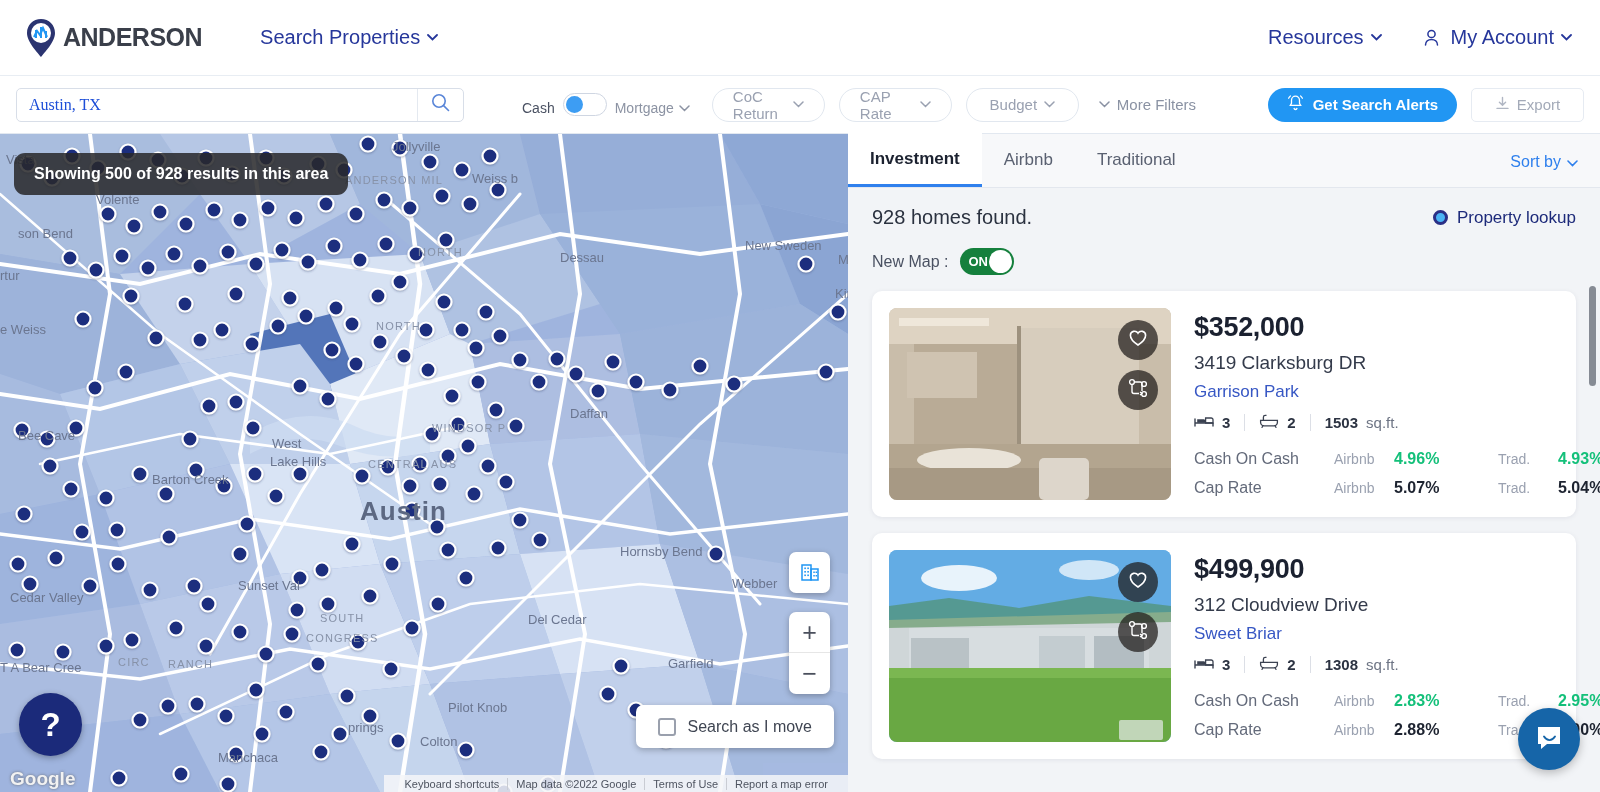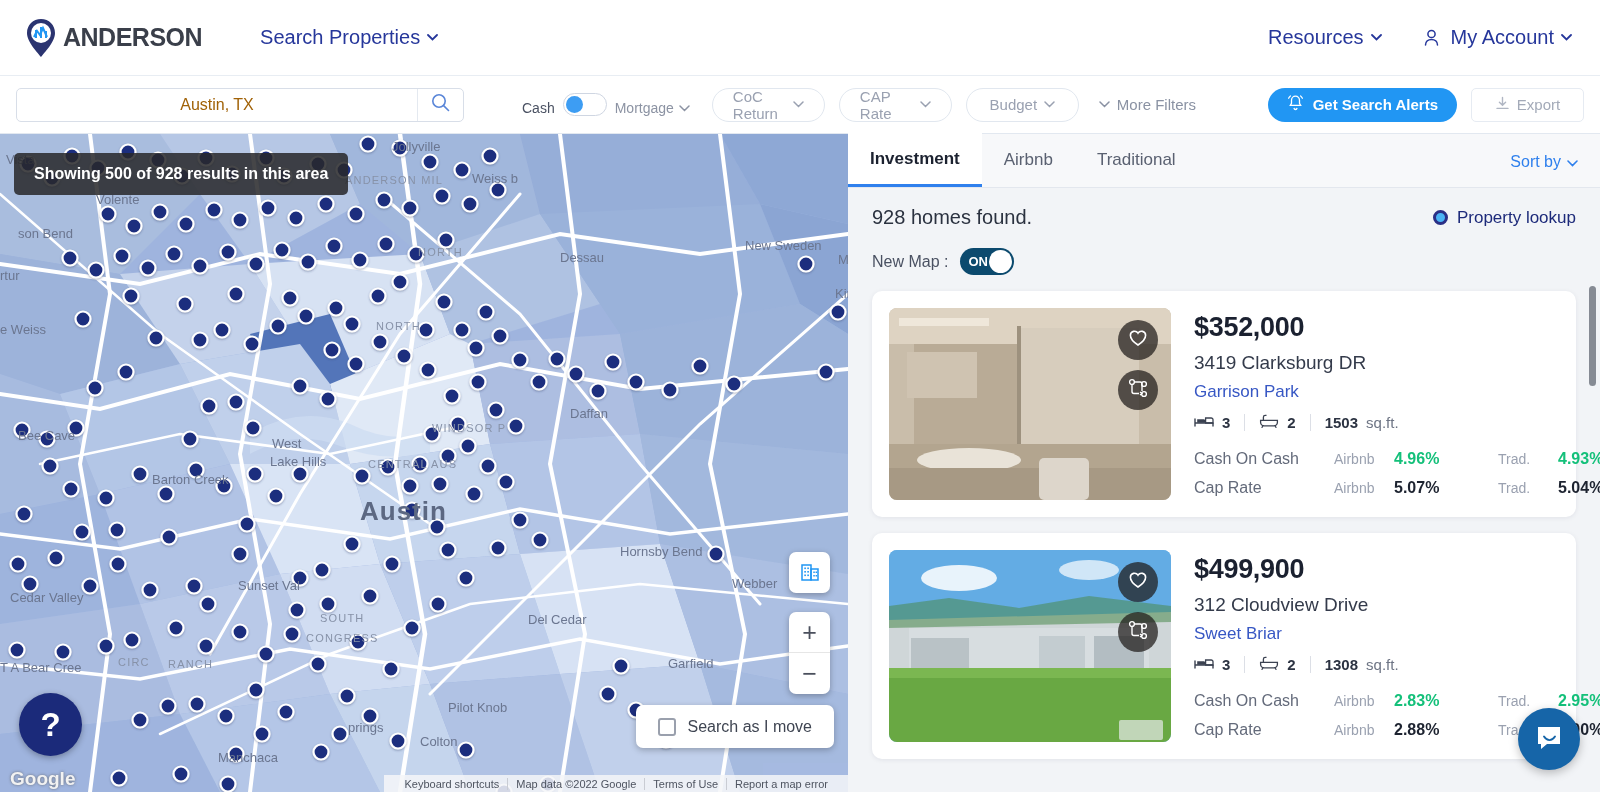--- a/index.html
+++ b/index.html
@@ -40,22 +40,22 @@
     background: #fff; display: flex; align-items: center;
     border-bottom: 1px solid #e2e8f0;
   }
   .search-box {
     margin-left: 16px; width: 448px; height: 34px;
     border: 1px solid #d8dee8; border-radius: 5px;
     display: flex; align-items: center; background: #fff;
   }
   .search-box input {
     flex: 1; border: none; outline: none; height: 100%;
-    padding: 0 12px; font-size: 16px; color: #a16207;
-    font-family: Liberation Sans, sans-serif; background: transparent; text-align: center;
+    padding: 0 12px; font-size: 16px; color: #1d4ed8;
+    font-family: Liberation Serif, serif; background: transparent;
   }
   .search-ico-wrap {
     width: 46px; height: 100%; border-left: 1px solid #e4e9f0;
     display: flex; align-items: center; justify-content: center; cursor: pointer;
   }
   .toggle-group { display: flex; align-items: flex-end; margin-left: 58px; gap: 8px; }
   .tg-label { font-size: 14px; color: #4a5162; }
   .tg-label.muted { color: #8c93a3; display:flex; align-items:center; gap:5px;}
   .switch {
     width: 44px; height: 23px; border-radius: 12px;
@@ -92,21 +92,21 @@
 
   
   .map {
     position: absolute; top: 134px; left: 0; width: 848px; height: 658px;
     overflow: hidden; background: #aebfe2;
   }
   .map-base { position: absolute; inset: 0; }
   .banner {
     position: absolute; left: 14px; top: 19px;
     background: rgba(40,40,42,0.86); color: #fff;
-    font-size: 16px; font-weight: bold; border-radius: 5px;
+    font-size: 16px; font-weight: bold; border-radius: 11px;
     padding: 12px 20px; z-index: 7;
   }
   .legend {
     position: absolute; left: 518px; top: 8px; width: 315px;
     background: #fff; border-radius: 9px; padding: 15px 18px 16px 18px;
     box-shadow: 0 2px 10px rgba(0,0,0,.12); z-index: 7;
   }
   .legend-head {
     display: flex; align-items: center; justify-content: space-between;
     font-size: 16px; color: #5a6072; margin-bottom: 16px;
@@ -182,21 +182,21 @@
     font-size: 16px; color: #2f80ed; display: flex; align-items: center; gap: 6px; cursor: pointer;
   }
   .results-head { padding: 18px 24px 6px 24px; }
   .rh-row1 { display: flex; align-items: center; justify-content: space-between; }
   .homes-found { font-size: 20px; color: #2b3240; }
   .prop-lookup { display: flex; align-items: center; gap: 9px; font-size: 17px; color: #1d2a7a; cursor: pointer; }
   .pl-dot { width: 15px; height: 15px; border-radius: 50%; border: 3px solid #2a2f86; background: #4ab3f4; }
   .rh-row2 { display: flex; align-items: center; gap: 12px; margin-top: 19px; }
   .newmap-label { font-size: 16px; color: #4a5162; }
   .switch-on {
-    width: 54px; height: 27px; border-radius: 14px; background: #0c4a6e;
+    width: 54px; height: 27px; border-radius: 14px; background: #15803d;
     position: relative; cursor: pointer; display:flex; align-items:center;
   }
   .switch-on .txt { color:#fff; font-size: 13px; font-weight: bold; margin-left: 8px; }
   .switch-on .knob2 {
     position: absolute; right: 2px; top: 2px; width: 23px; height: 23px;
     border-radius: 50%; background: #fff;
   }
   .cards { padding: 10px 24px 0 24px; }
   .card {
     background: #fff; border-radius: 10px; margin-bottom: 16px;

